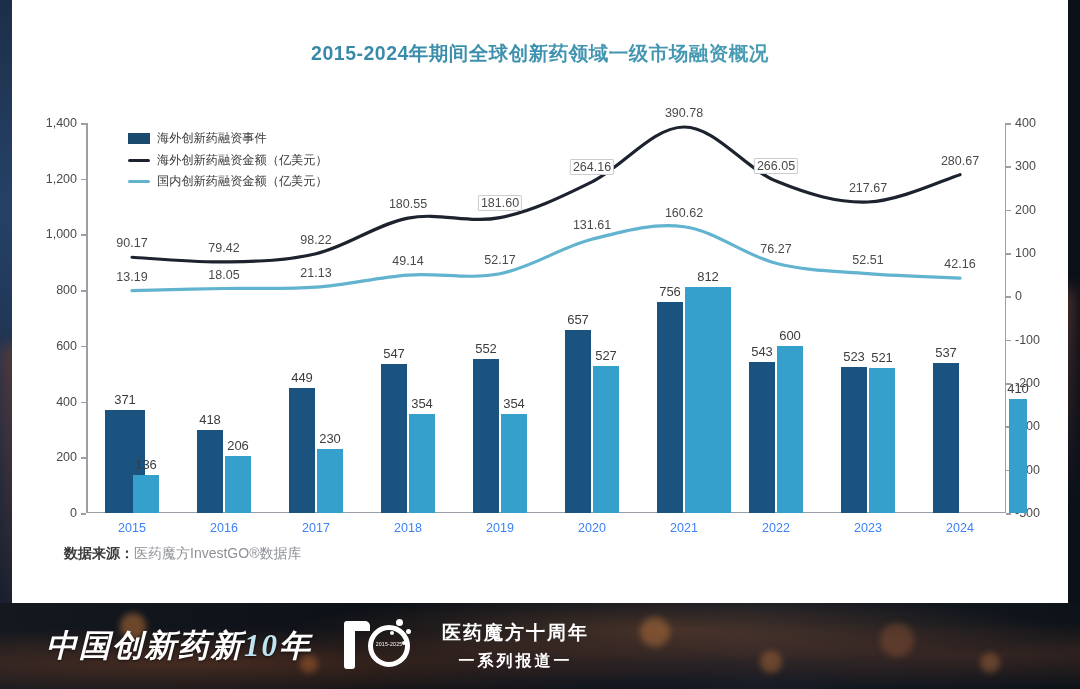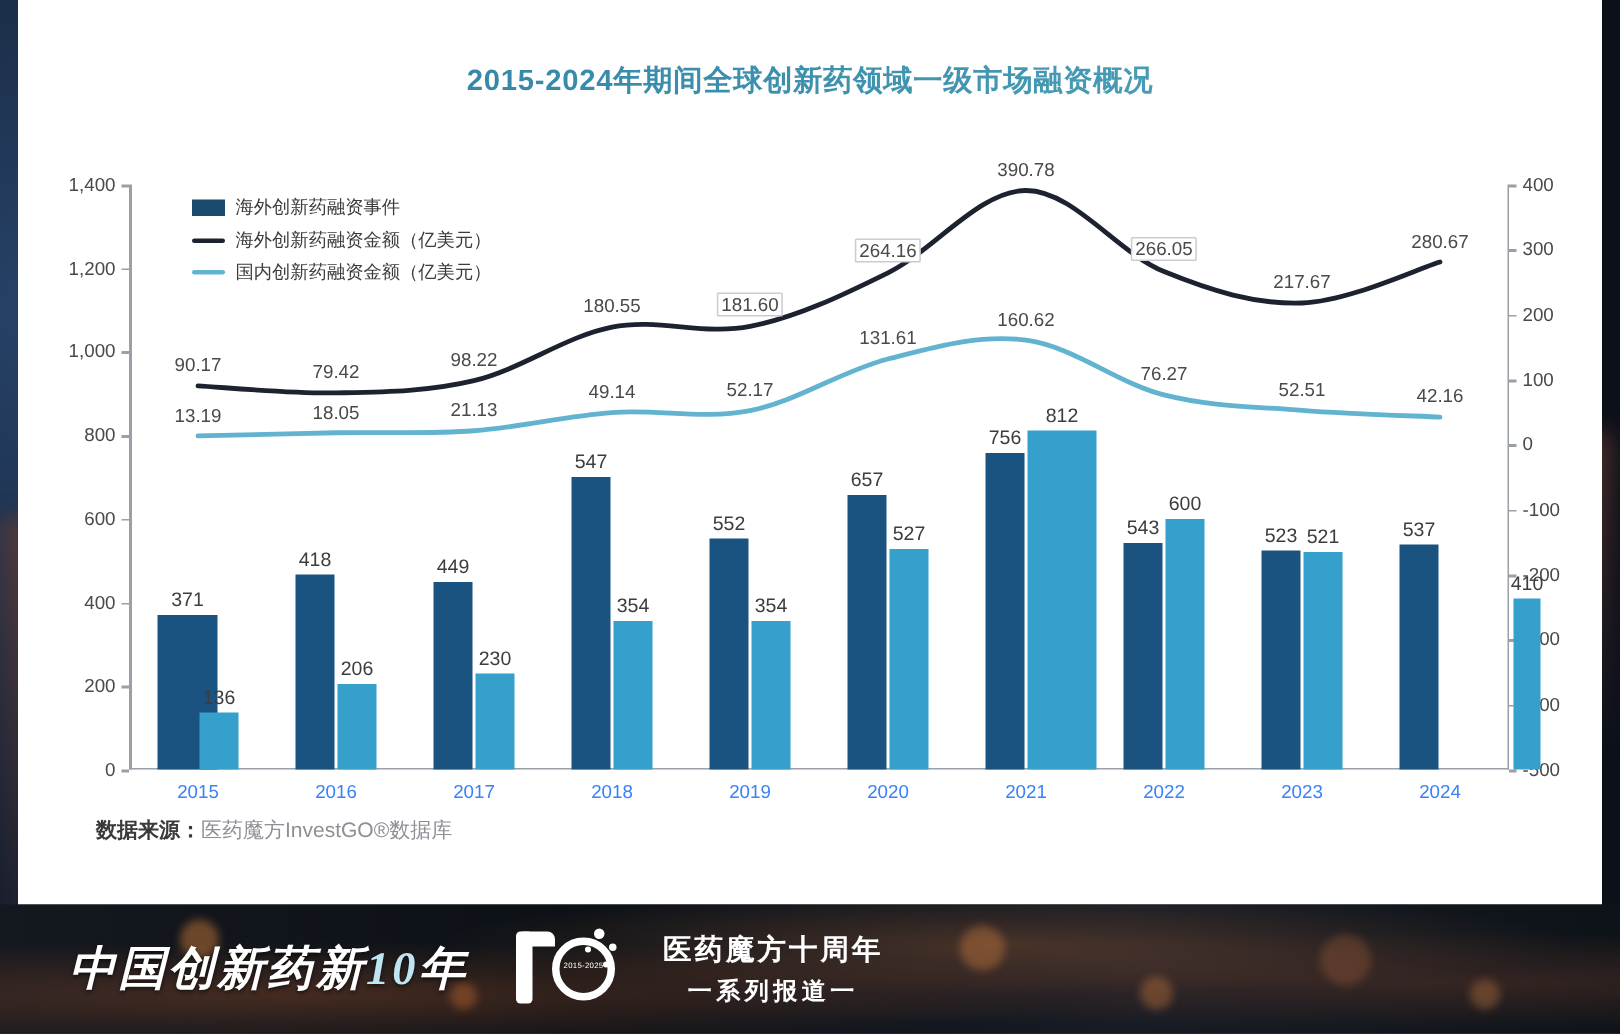--- a/index.html
+++ b/index.html
@@ -252,27 +252,27 @@
         <div class="xtick-label" style="left: 322px;">2018</div>
         <div class="xtick-label" style="left: 414px;">2019</div>
         <div class="xtick-label" style="left: 506px;">2020</div>
         <div class="xtick-label" style="left: 598px;">2021</div>
         <div class="xtick-label" style="left: 690px;">2022</div>
         <div class="xtick-label" style="left: 782px;">2023</div>
         <div class="xtick-label" style="left: 874px;">2024</div>
         <div class="bar dark" style="left: 19px; width: 40px; height: 103.35px;">
           <span class="bar-label">371</span>
         </div>
-        <div class="bar dark" style="left: 111px; width: 26px; height: 130px;">
+        <div class="bar dark" style="left: 111px; width: 26px; height: 83px;">
           <span class="bar-label">418</span>
         </div>
         <div class="bar dark" style="left: 203px; width: 26px; height: 125.079px;">
           <span class="bar-label">449</span>
         </div>
-        <div class="bar dark" style="left: 295px; width: 26px; height: 195px;">
+        <div class="bar dark" style="left: 295px; width: 26px; height: 149px;">
           <span class="bar-label">547</span>
         </div>
         <div class="bar dark" style="left: 387px; width: 26px; height: 153.771px;">
           <span class="bar-label">552</span>
         </div>
         <div class="bar dark" style="left: 479px; width: 26px; height: 183.021px;">
           <span class="bar-label">657</span>
         </div>
         <div class="bar dark" style="left: 571px; width: 26px; height: 210.6px;">
           <span class="bar-label">756</span>

